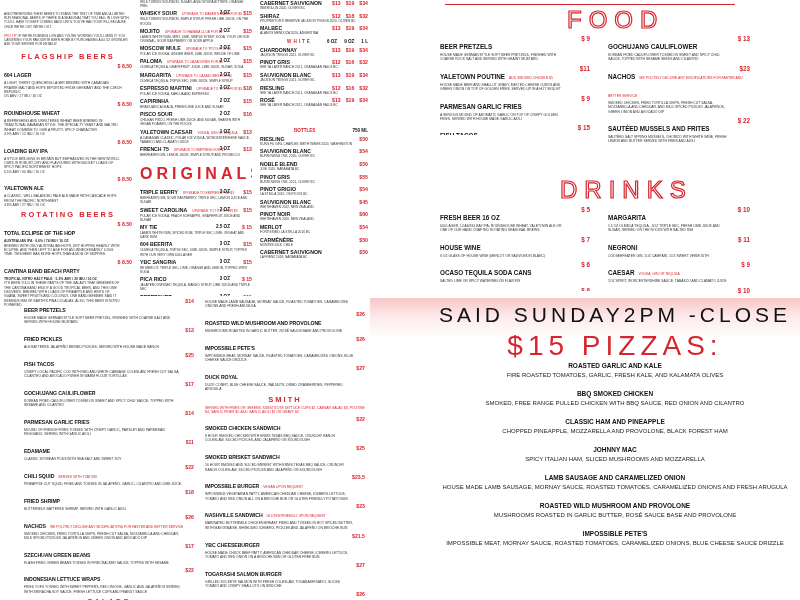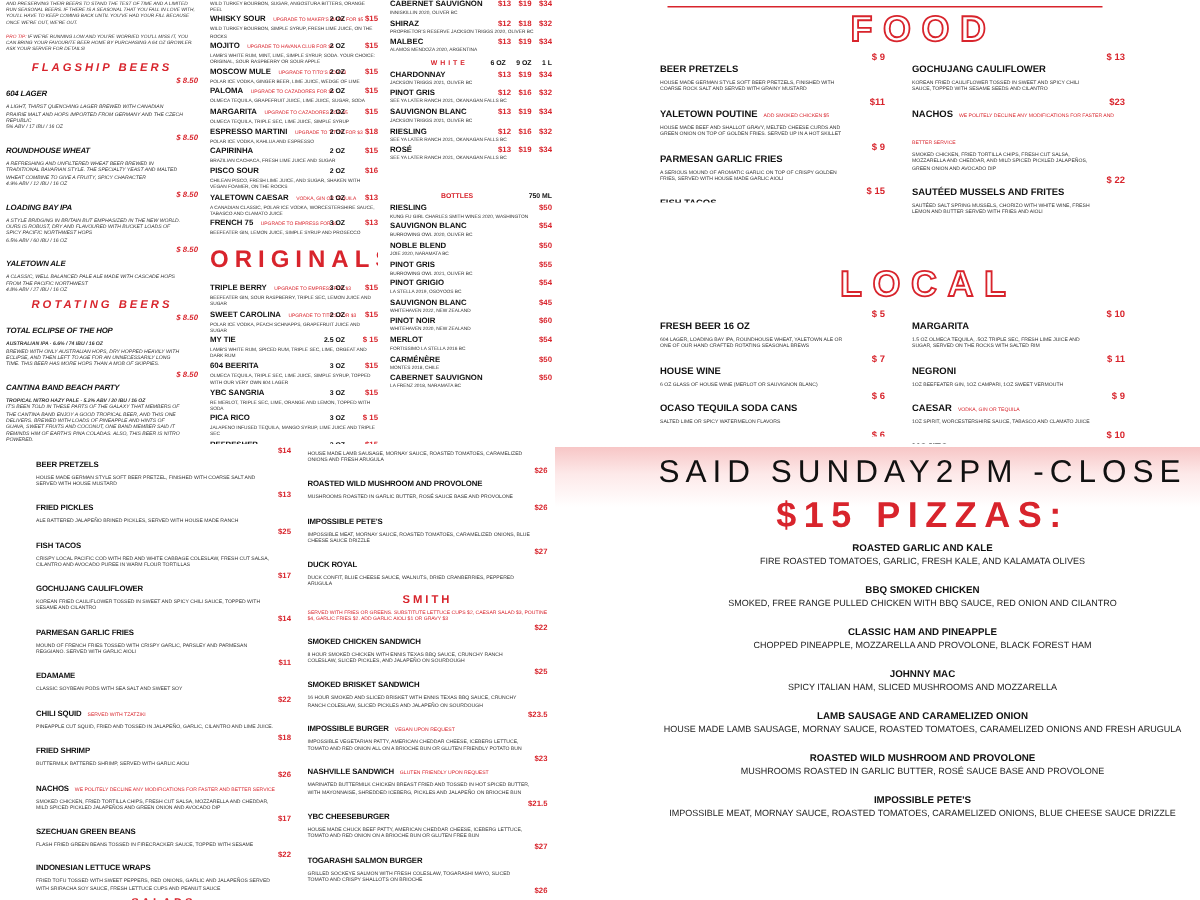--- a/index.html
+++ b/index.html
@@ -26,29 +26,29 @@
 .w-row{position:relative;margin-bottom:0}
 .w-name{font-weight:bold;font-size:5.2px;text-transform:uppercase}
 .w-desc{font-size:3.2px;color:#333;text-transform:uppercase;line-height:4.6px;margin-bottom:2px}
 .w-prices{position:absolute;right:0;top:0;display:flex;gap:5px;font-size:5.2px;font-weight:bold;color:#d8242c}
 .w-hdr{display:flex;justify-content:flex-end;gap:7px;font-size:4.6px;font-weight:bold;margin:3px 0}
 
 .rp-name{font-weight:bold;font-size:6.3px;text-transform:uppercase;white-space:nowrap}
 .rp-desc{font-size:3.4px;line-height:4.4px;color:#333;text-transform:uppercase}
 .rp-price{position:absolute;right:0;top:0;font-weight:bold;font-size:6.3px;color:#d8242c}
 .rp-item{position:relative;margin-bottom:3px}
-.outline-title{font-weight:bold;color:#fff;-webkit-text-stroke:1.2px #d8242c;letter-spacing:7px;font-size:24px}
+.outline-title{font-weight:normal;color:#fff;-webkit-text-stroke:1.2px #d8242c;letter-spacing:7px;font-size:24px}
 .promo-item{text-align:center;margin-bottom:12px}
 .promo-name{font-weight:bold;font-size:6.5px;text-transform:uppercase}
 .promo-desc{font-size:6px;text-transform:uppercase;color:#222;margin-top:3px}
 </style>
 </head>
 <body>
 
-<div class="col" style="left:4px;top:0;width:128px;height:296px;font-style:italic;">
+<div class="col" style="left:4px;top:12px;width:128px;height:296px;">
   <div class="it-desc" style="font-size:3.2px;line-height:4.2px;">AND PRESERVING THEIR BEERS TO STAND THE TEST OF TIME AND A LIMITED RUN SEASONAL BEERS. IF THERE IS A SEASONAL THAT YOU FALL IN LOVE WITH, YOU'LL HAVE TO KEEP COMING BACK UNTIL YOU'VE HAD YOUR FILL BECAUSE ONCE WE'RE OUT, WE'RE OUT.</div>
   <div class="it-desc" style="margin-top:5px;font-size:3.2px;line-height:4.2px;">
     <span class="red">PRO TIP:</span>
     <span>IF WE'RE RUNNING LOW AND YOU'RE WORRIED YOU'LL MISS IT, YOU CAN BRING YOUR FAVOURITE BEER HOME BY PURCHASING A 64 OZ GROWLER. ASK YOUR SERVER FOR DETAILS!</span>
   </div>
   <div class="sec-title" style="margin-top:6px">FLAGSHIP BEERS</div>
   <div id="flagship-list">
       <div class="item">
         <div style="position: relative;"><span class="it-name">604 LAGER</span><span class="it-price">$ 8.50</span></div>
         <div class="it-desc" style="padding-right: 10px;">A LIGHT, THIRST QUENCHING LAGER BREWED WITH CANADIAN PRAIRIE MALT AND HOPS IMPORTED FROM GERMANY AND THE CZECH REPUBLIC</div>
@@ -502,21 +502,21 @@
         <div style="position: relative;"><span class="rp-name">NACHOS</span><span class="it-note">WE POLITELY DECLINE ANY MODIFICATIONS FOR FASTER AND BETTER SERVICE</span><span class="rp-price">$23</span></div>
         <div class="rp-desc" style="padding-right: 22px;">SMOKED CHICKEN, FRIED TORTILLA CHIPS, FRESH CUT SALSA, MOZZARELLA AND CHEDDAR, AND MILD SPICED PICKLED JALAPEÑOS, GREEN ONION AND AVOCADO DIP</div>
       </div>
       <div class="rp-item">
         <div style="position: relative;"><span class="rp-name">SAUTÉED MUSSELS AND FRITES</span><span class="rp-price">$ 22</span></div>
         <div class="rp-desc" style="padding-right: 22px;">SAUTÉED SALT SPRING MUSSELS, CHORIZO WITH WHITE WINE, FRESH LEMON AND BUTTER SERVED WITH FRIES AND AIOLI</div>
       </div>
     </div>
   </div>
 
-<div class="abs outline-title" style="left:560px;top:176px;">LOCAL</div>
+<div class="abs outline-title" style="left:560px;top:176px;">DRINKS</div>
 
 <div class="col" style="left:440px;top:206px;width:150px;height:85px;">
     <div id="hh-drinks-left">
       <div class="rp-item">
         <div style="position: relative;"><span class="rp-name">FRESH BEER 16 OZ</span><span class="rp-price">$ 5</span></div>
         <div class="rp-desc" style="padding-right: 22px;">604 LAGER, LOADING BAY IPA, ROUNDHOUSE WHEAT, YALETOWN ALE OR ONE OF OUR HAND CRAFTED ROTATING SEASONAL BREWS</div>
       </div>
       <div class="rp-item">
         <div style="position: relative;"><span class="rp-name">HOUSE WINE</span><span class="rp-price">$ 7</span></div>
         <div class="rp-desc" style="padding-right: 22px;">6 OZ GLASS OF HOUSE WINE (MERLOT OR SAUVIGNON BLANC)</div>
@@ -547,21 +547,21 @@
         <div class="rp-desc" style="padding-right: 22px;">1OZ SPIRIT, WORCESTERSHIRE SAUCE, TABASCO AND CLAMATO JUICE</div>
       </div>
       <div class="rp-item">
         <div style="position: relative;"><span class="rp-name">MOJITO</span><span class="rp-price">$ 10</span></div>
       </div>
     </div>
   </div>
 
 <div class="abs" style="left:370px;top:298px;width:430px;height:40px;background:linear-gradient(180deg,#f7c6c6 0%,#fde9e9 45%,#fff 100%);"></div>
 <div class="abs" style="left:430px;top:303px;width:370px;text-align:center;font-size:21px;letter-spacing:4px;color:#111;white-space:nowrap;">SAID SUNDAY2PM -CLOSE</div>
-<div class="abs" style="left:430px;top:330px;width:370px;text-align:center;font-size:24px;font-weight:bold;letter-spacing:5px;color:#d8242c;">$15 PIZZAS:</div>
+<div class="abs" style="left:430px;top:330px;width:370px;text-align:center;font-size:28px;font-weight:normal;letter-spacing:5px;color:#d8242c;">$15 PIZZAS:</div>
 <div class="abs" style="left:430px;top:362px;width:370px;">
     <div id="promo-list">
       <div class="promo-item">
         <div class="promo-name">ROASTED GARLIC AND KALE</div>
         <div class="promo-desc">FIRE ROASTED TOMATOES, GARLIC, FRESH KALE, AND KALAMATA OLIVES</div>
       </div>
       <div class="promo-item">
         <div class="promo-name">BBQ SMOKED CHICKEN</div>
         <div class="promo-desc">SMOKED, FREE RANGE PULLED CHICKEN WITH BBQ SAUCE, RED ONION AND CILANTRO</div>
       </div>

